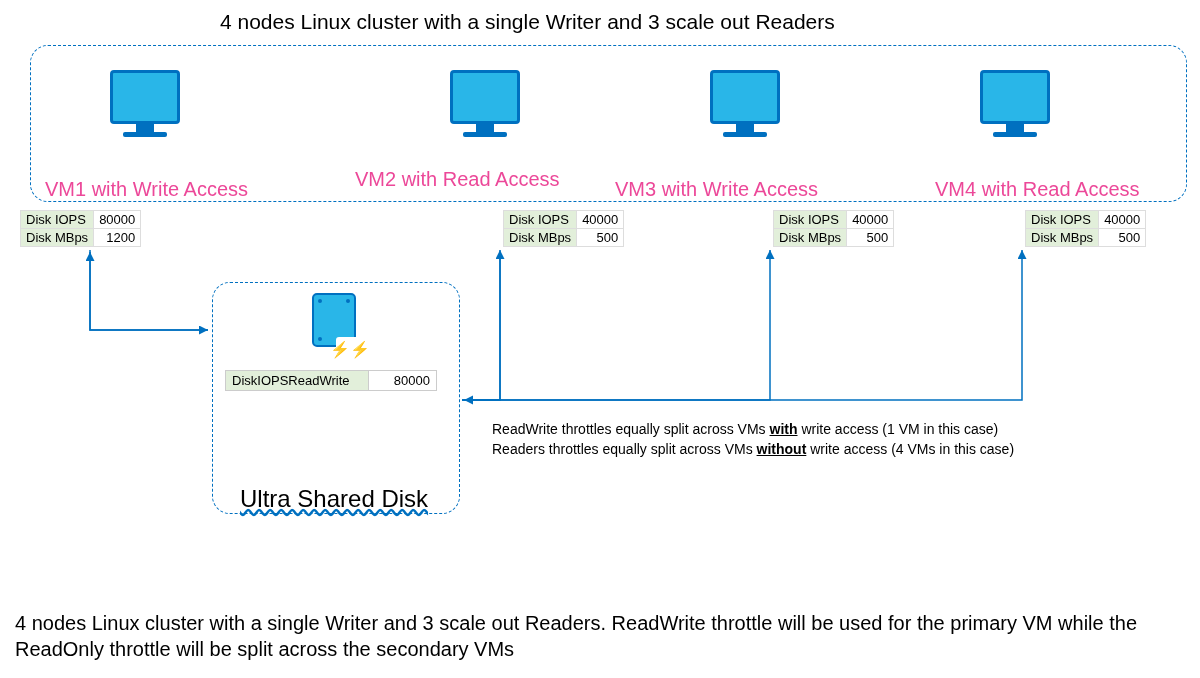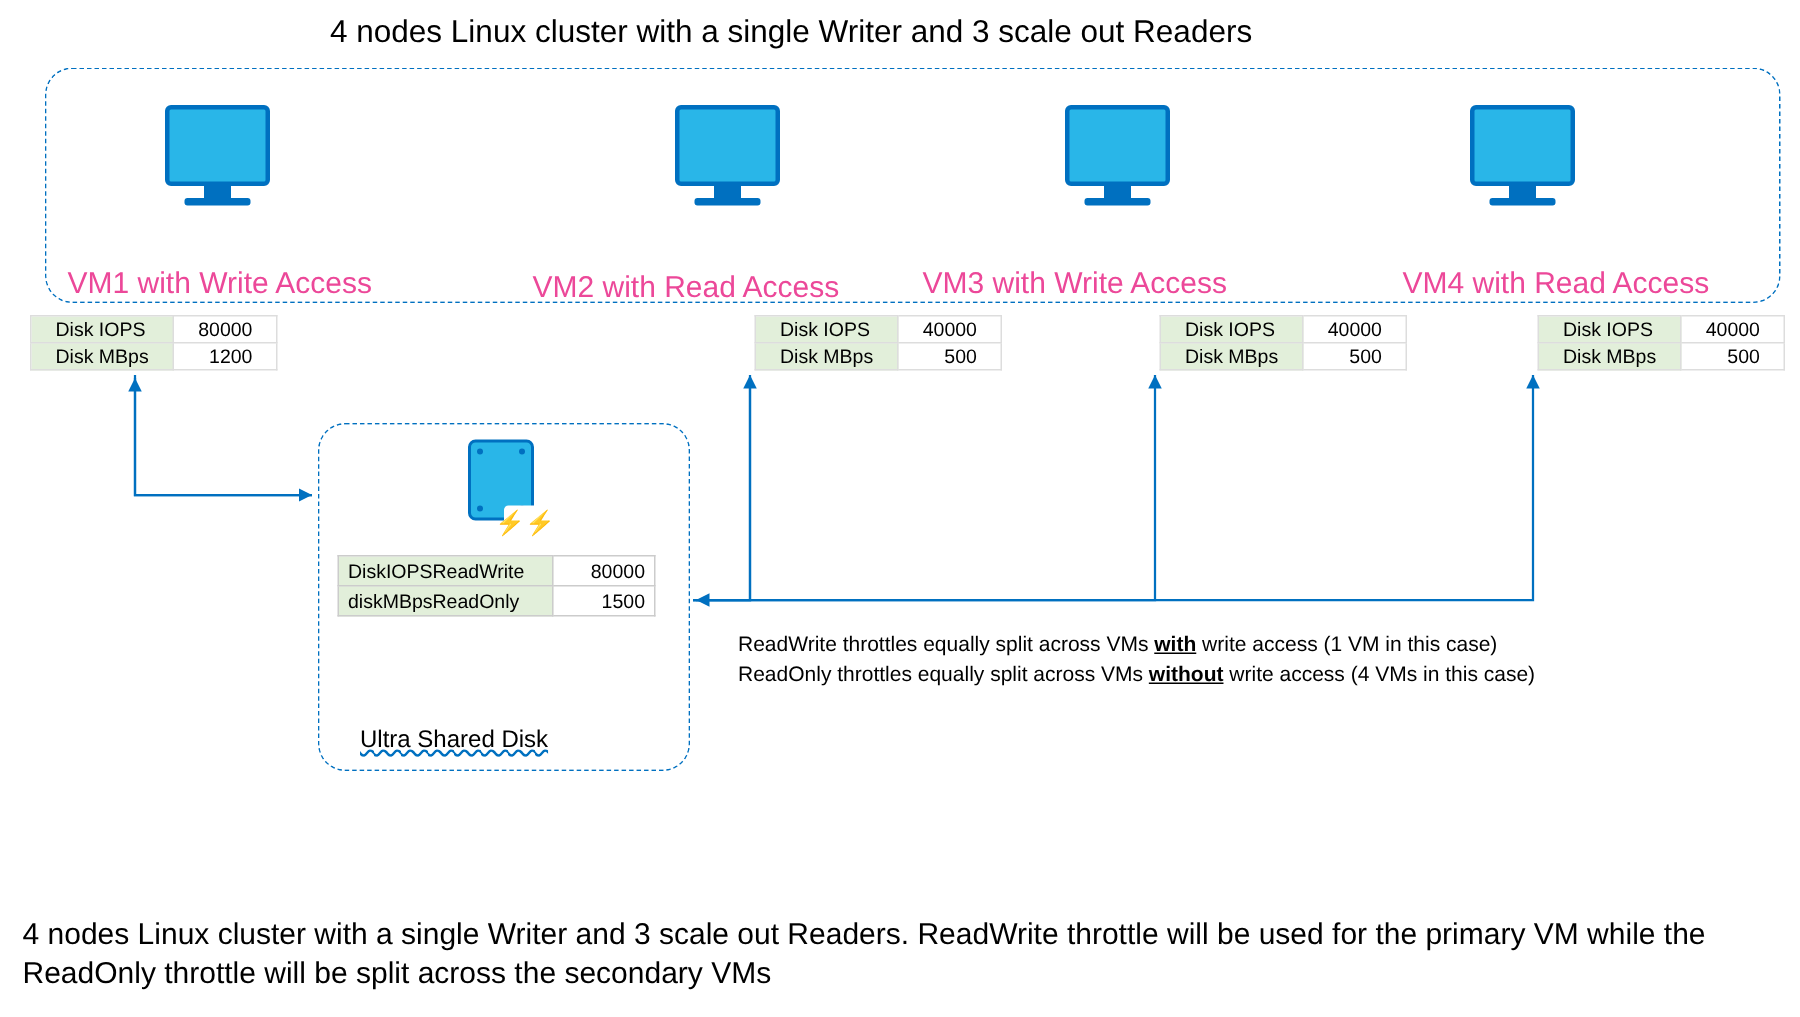--- a/index.html
+++ b/index.html
@@ -118,32 +118,32 @@
     }
     .disk-table .val-cell {
       background: #fff;
       text-align: right;
       width: 55px;
     }
     .disk-title {
       position: absolute;
       top: 485px;
       left: 240px;
-      font-size: 16px;
+      font-size: 24px;
       text-decoration: underline;
       text-decoration-color: #0070c0;
       text-decoration-style: wavy;
     }
     .vm-stats {
       position: absolute;
       font-size: 13px;
       border-collapse: collapse;
     }
     .vm-stats td {
-      padding: 1px 16px;
+      padding: 1px 5px;
       border: 1px solid #ddd;
     }
     .vm-stats .label-cell {
       background: #e2efda;
     }
     .vm-stats .val-cell {
       text-align: right;
     }
     .note {
       position: absolute;
@@ -195,21 +195,21 @@
         <td class="val-cell">1200</td>
       </tr>
 </tbody>
   </table>
 
 <div class="vm" style="top:70px; left:450px;">
   <div class="monitor"></div>
   <div class="monitor-stand"></div>
   <div class="monitor-base"></div>
 </div>
-<div class="vm-label" style="position:absolute; top:173px; left:355px;">VM2 with Read Access</div>
+<div class="vm-label" style="position:absolute; top:160px; left:355px;">VM2 with Read Access</div>
 <table class="vm-stats" style="top:210px; left:503px;">
   <tbody>
       <tr>
         <td class="label-cell">Disk IOPS</td>
         <td class="val-cell">40000</td>
       </tr>
   <tr>
         <td class="label-cell">Disk MBps</td>
         <td class="val-cell">500</td>
       </tr>
@@ -262,24 +262,20 @@
   <div class="disk-dot" style="bottom:4px;right:4px;"></div>
 </div>
 <div class="lightning">⚡⚡</div>
 
 <table class="disk-table">
   <tbody>
       <tr>
         <td class="label-cell">DiskIOPSReadWrite</td>
         <td class="val-cell">80000</td>
       </tr>
-  <tr>
-        <td class="label-cell">diskMBpsReadOnly</td>
-        <td class="val-cell">1500</td>
-      </tr>
 </tbody>
   </table>
 <div class="disk-title">Ultra Shared Disk</div>
 
 <svg class="arrows" width="1200" height="678">
   <defs>
     <marker id="ah" markerWidth="8" markerHeight="8" refX="6" refY="3" orient="auto">
       <path d="M0,0 L6,3 L0,6 Z" fill="#0070c0"></path>
     </marker>
   </defs>
@@ -290,16 +286,16 @@
   <path d="M 462 400 L 500 400 L 500 250" stroke="#0070c0" stroke-width="1.5" fill="none" marker-end="url(#ah)"></path>
   <path d="M 500 252 L 500 400 L 464 400" stroke="#0070c0" stroke-width="1.5" fill="none" marker-end="url(#ah)"></path>
 
   <path d="M 462 400 L 770 400 L 770 250" stroke="#0070c0" stroke-width="1.5" fill="none" marker-end="url(#ah)"></path>
 
   <path d="M 462 400 L 1022 400 L 1022 250" stroke="#0070c0" stroke-width="1.5" fill="none" marker-end="url(#ah)"></path>
 </svg>
 
 <div class="note">
   <span>ReadWrite throttles equally split across VMs </span><b>with</b><span> write access (1 VM in this case)</span><br>
-  <span>ReadOnly throttles equally split across VMs </span><b>without</b><span> write access (4 VMs in this case)</span>
+  <span>Readers throttles equally split across VMs </span><b>without</b><span> write access (4 VMs in this case)</span>
 </div>
 
 <div class="caption">4 nodes Linux cluster with a single Writer and 3 scale out Readers. ReadWrite throttle will be used for the primary VM while the ReadOnly throttle will be split across the secondary VMs</div>
 
 </body></html>

